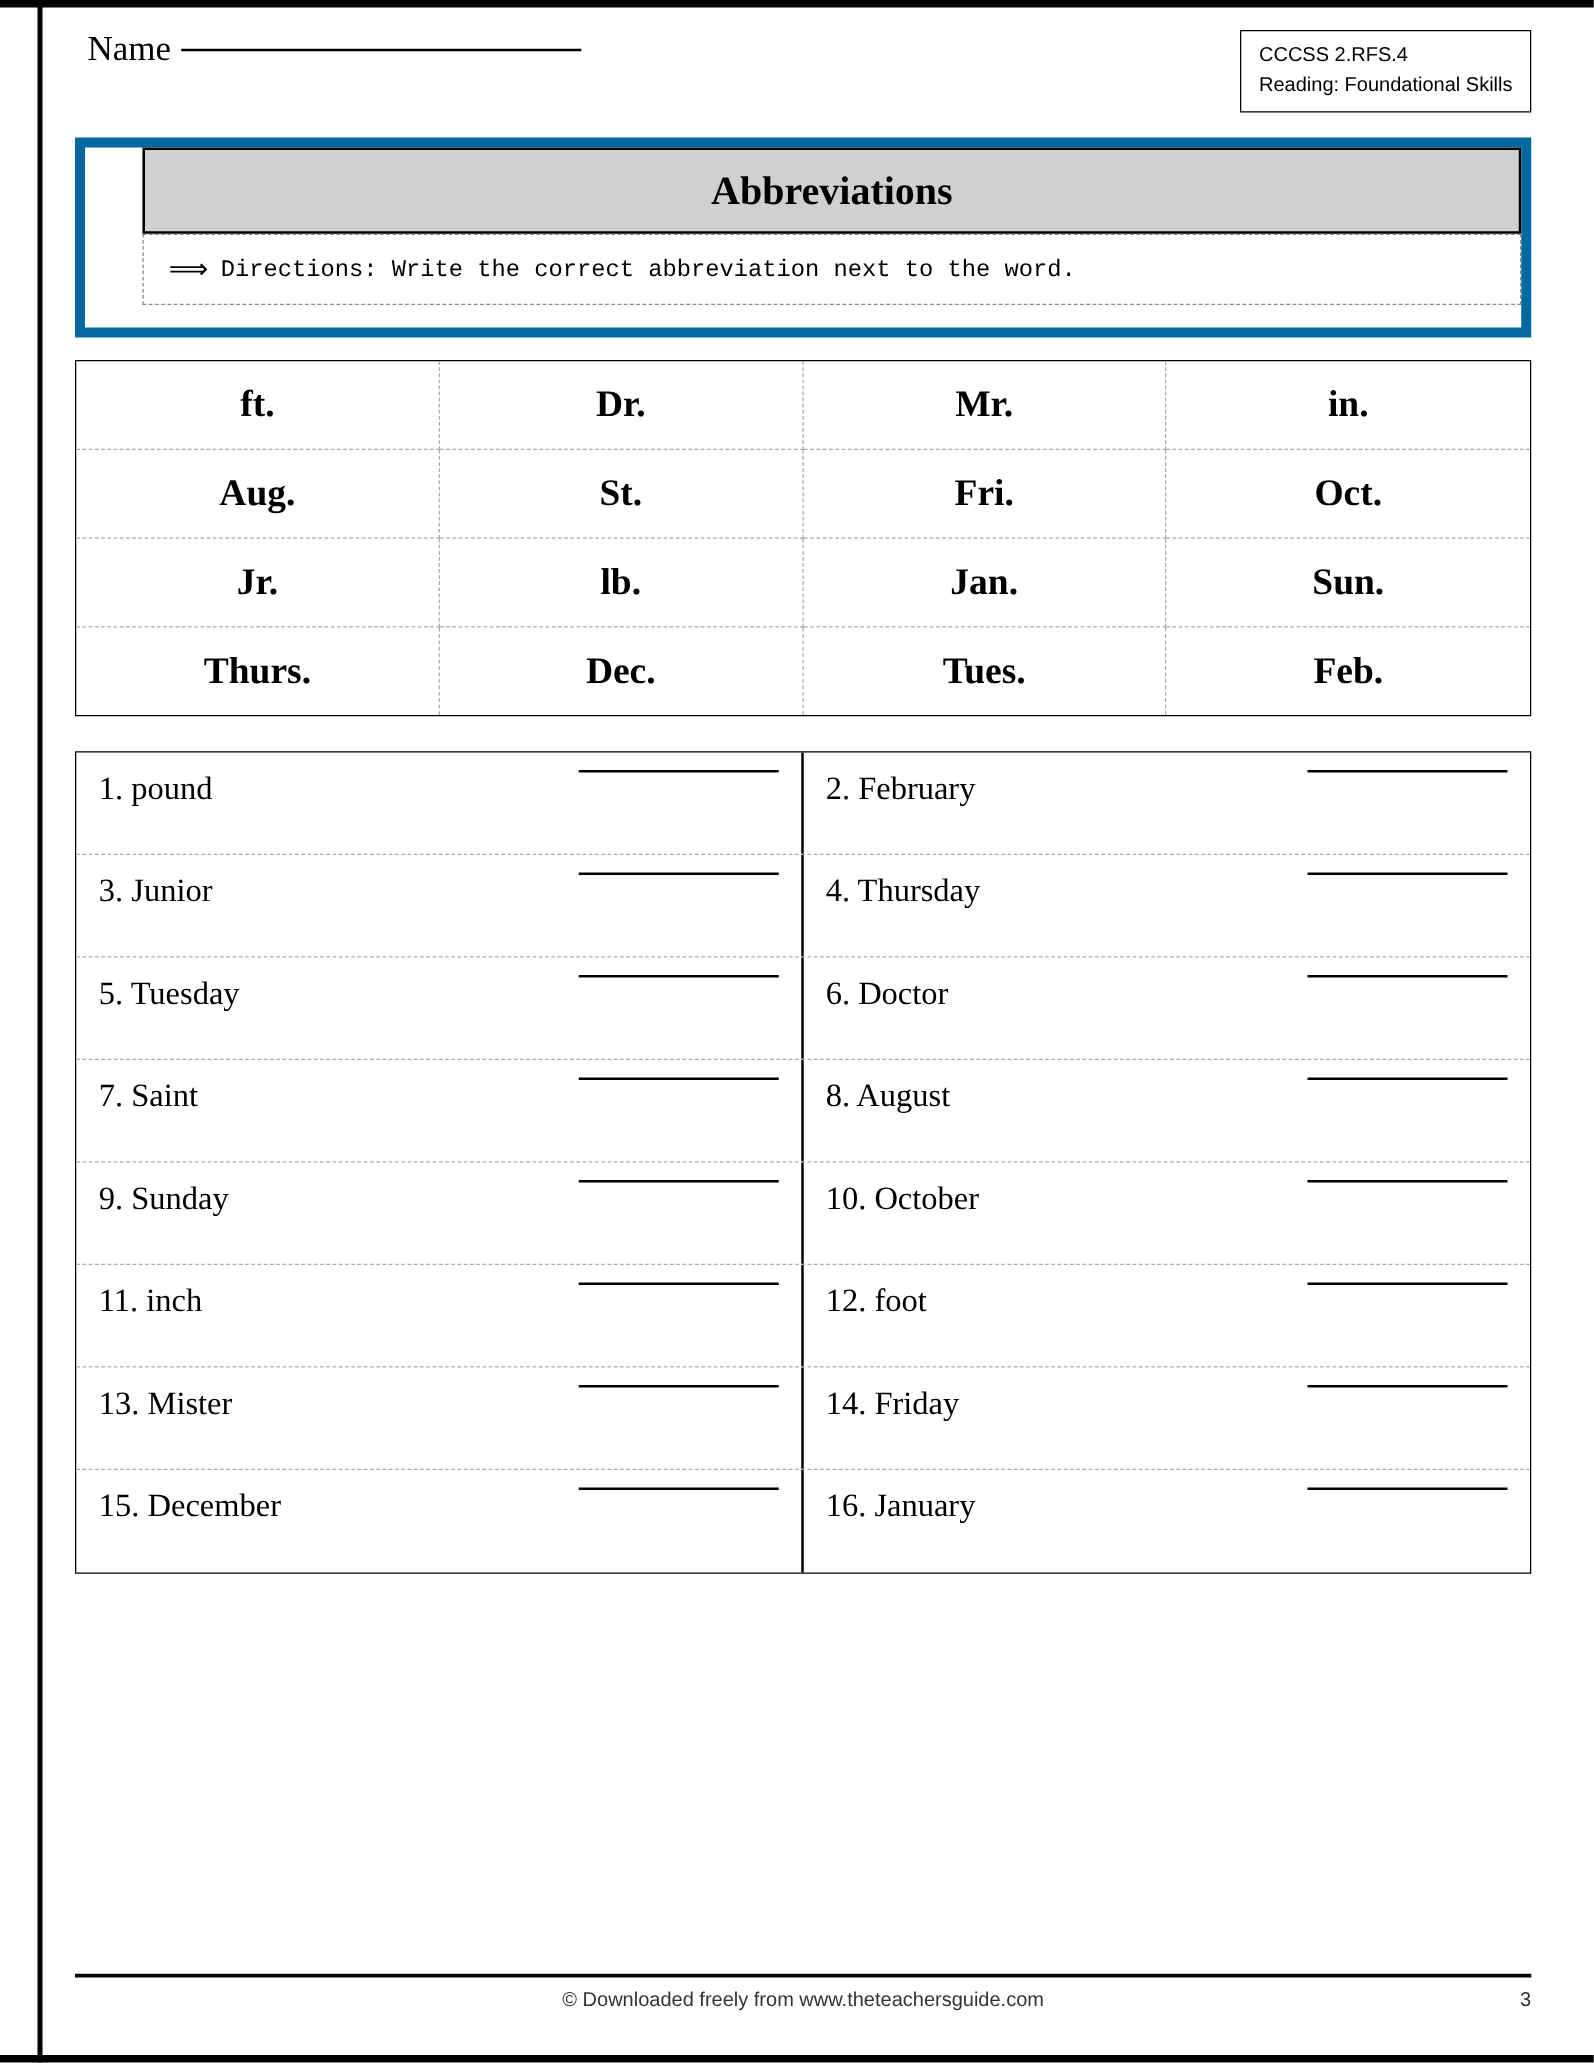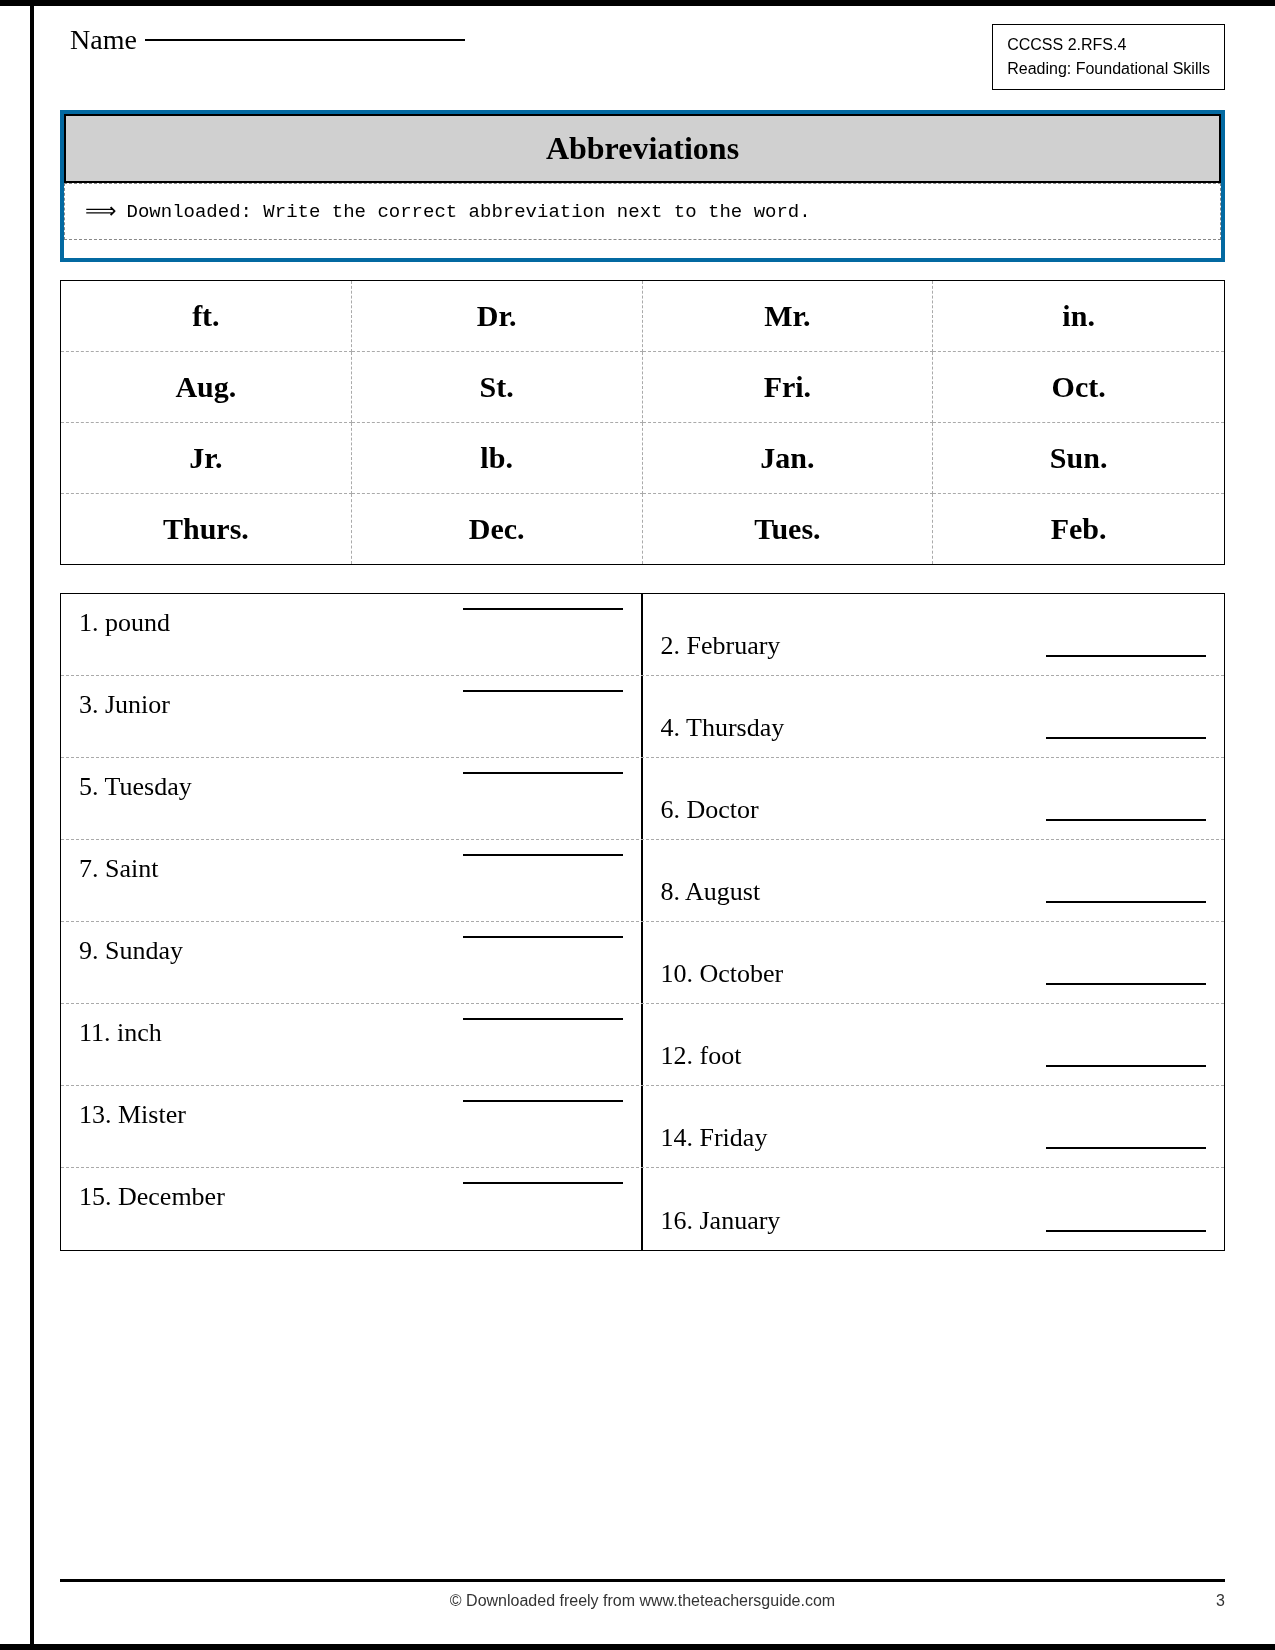--- a/index.html
+++ b/index.html
@@ -146,21 +146,21 @@
 
     .exercise-left {
       display: flex;
       padding: 14px 18px;
       border-right: 2px solid #000;
       gap: 10px;
     }
 
     .exercise-right {
       display: flex;
-      align-items: flex-end;
+      align-items: flex-start;
       padding: 14px 18px;
       gap: 27px;
       font-family: Liberation Serif, serif;
     }
 
     .exercise-word {
       font-size: 26px;
       flex: 1;
     }
 
@@ -174,22 +174,23 @@
 
     .bottom-border {
       position: absolute;
       bottom: 0;
       width: 100%;
       height: 6px;
       background: #000;
     }
 
     .thick-border-box {
-      border: 4px solid #0369a1;
+      border: 8px solid #0369a1;
       margin: 0 0 0 0;
+      padding-left: 46px;
     }
   </style>
 </head>
 <body>
 
 <div class="page">
   <div class="top-border"></div>
   <div class="left-border"></div>
 
   <div class="header">
@@ -203,21 +204,21 @@
     </div>
   </div>
 
   <div class="content">
 
     
     <div class="thick-border-box">
       <div class="title-box">Abbreviations</div>
       <div class="directions-box">
         <span class="arrow-icon">⟹</span>
-        <span>Downloaded: Write the correct abbreviation next to the word.</span>
+        <span>Directions: Write the correct abbreviation next to the word.</span>
       </div>
     </div>
 
     <br>
 
     
     <div class="abbrev-grid" id="abbrev-grid">
     <div class="abbrev-cell">ft.</div>
         <div class="abbrev-cell">Dr.</div>
         <div class="abbrev-cell">Mr.</div>

